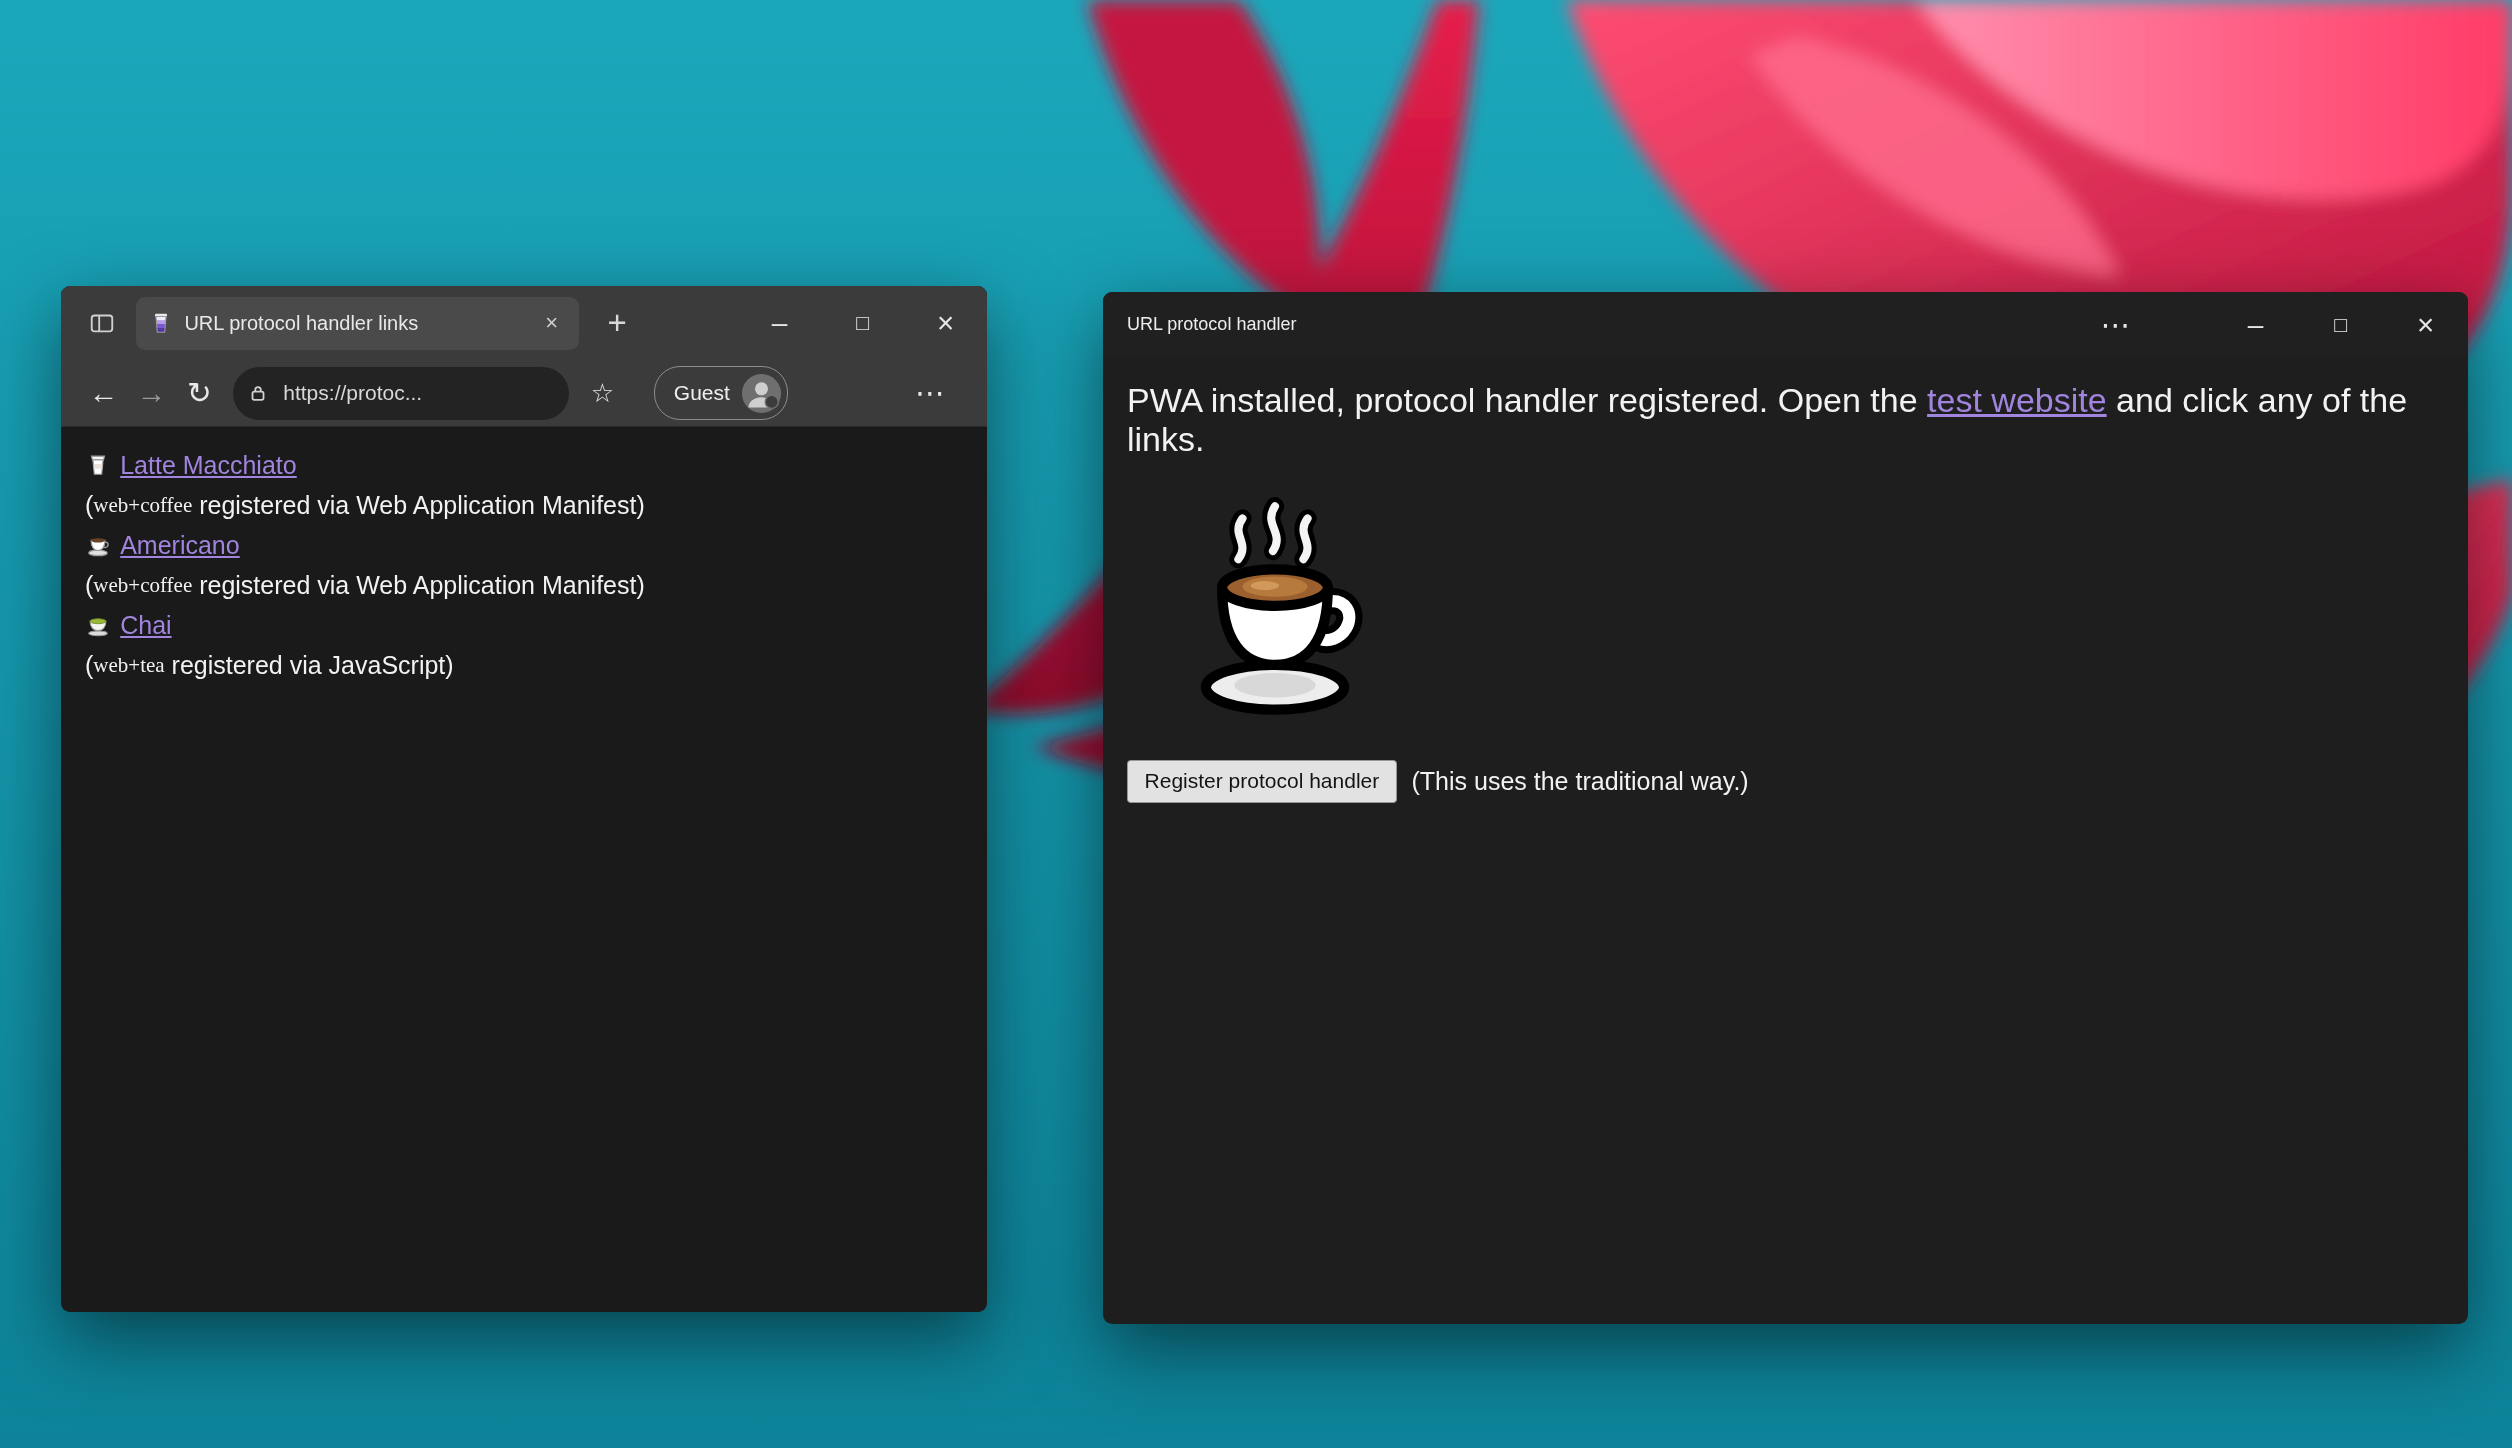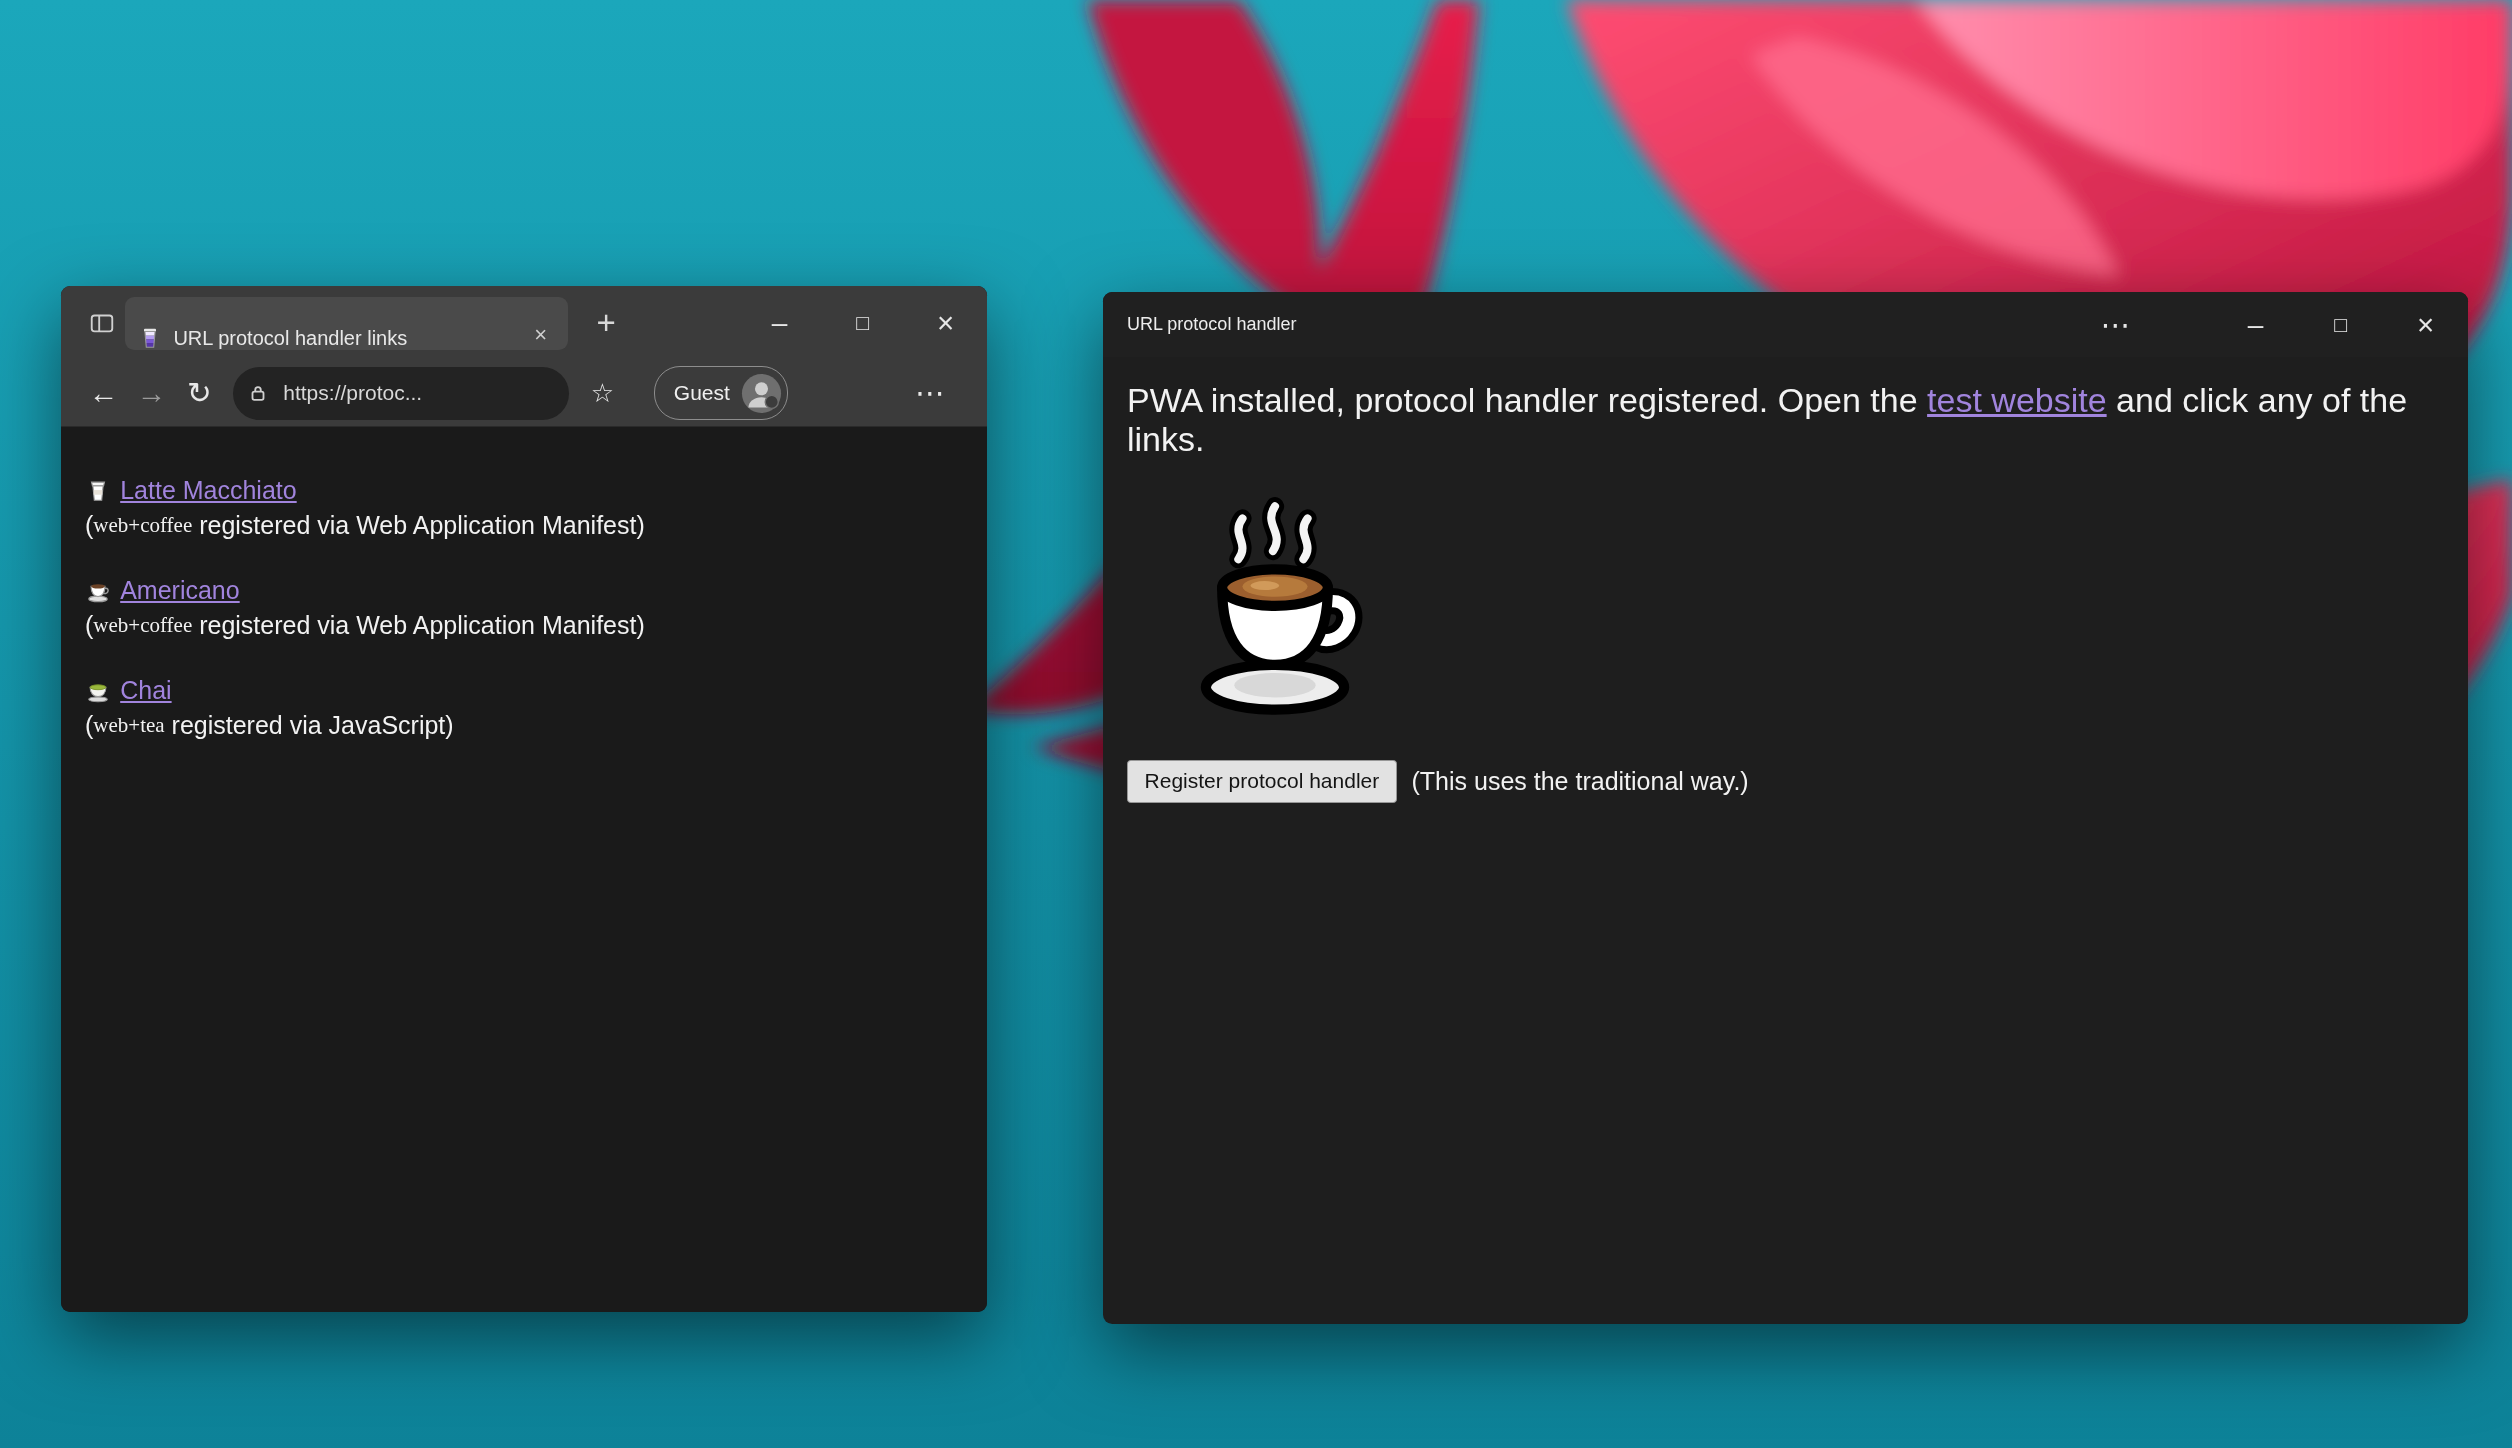--- a/index.html
+++ b/index.html
@@ -8,22 +8,22 @@
          -webkit-font-smoothing:antialiased;}
   .wallpaper{position:absolute;inset:0;width:100%;height:100%;display:block;}
 
   .window{position:absolute;border-radius:9.2px;box-shadow:0 26px 74px rgba(0,0,0,.5);
           display:flex;flex-direction:column;overflow:hidden;}
 
   
   .browser{left:61px;top:286px;width:926px;height:1026px;background:#1a1a1a;}
   .b-tabstrip{height:74px;background:#3b3b3b;display:flex;align-items:center;padding-left:18.4px;flex:0 0 auto;}
   .tab-actions{width:46px;height:46px;display:flex;align-items:center;justify-content:center;border-radius:7.4px;}
-  .b-tab{width:417px;height:53px;background:#4a4a4a;border-radius:9.2px;
-         display:flex;align-items:flex-end;padding:0 13px;gap:11px;}
+  .b-tab{margin-left:11px;width:417px;height:53px;background:#4a4a4a;border-radius:9.2px;
+         display:flex;align-items:center;padding:0 13px;gap:11px;}
   .b-tab-title{flex:1;font-size:20px;color:#e8e8e8;white-space:nowrap;overflow:hidden;}
   .tab-close{width:29.5px;height:29.5px;display:flex;align-items:center;justify-content:center;
              color:#cfcfcf;font-size:22px;border-radius:5.5px;}
   .new-tab{margin-left:14.7px;width:46px;height:46px;display:flex;align-items:center;justify-content:center;
            color:#d8d8d8;font-size:33px;font-weight:300;border-radius:7.4px;}
   .win-controls{margin-left:auto;display:flex;height:74px;}
   .wc{width:83px;height:74px;display:flex;align-items:center;justify-content:center;color:#e6e6e6;}
   .wc-min{font-size:28px;} .wc-max{font-size:21px;} .wc-close{font-size:29.5px;}
 
   .b-toolbar{height:66px;background:#3b3b3b;border-bottom:0.9px solid #2a2a2a;
@@ -34,21 +34,21 @@
   .addr{width:311px;height:53px;background:#232323;border-radius:27px;display:flex;align-items:center;
         padding:0 11px 0 14.7px;gap:14px;margin:0 9.2px;flex:0 0 auto;}
   .addr-text{font-size:21px;color:#d8d8d8;white-space:nowrap;overflow:hidden;}
   .fav-btn{font-size:26px;}
   .guest{height:52px;border:0.9px solid #8d8d8d;border-radius:26px;display:flex;align-items:center;
          gap:11px;padding:0 5.5px 0 18.4px;margin-left:28px;flex:0 0 auto;}
   .guest-label{font-size:21px;color:#f0f0f0;}
   .more-btn{margin-left:auto;margin-right:14.7px;font-size:29.5px;}
 
   .b-content{flex:1;background:#1a1a1a;padding:18.4px 24px;color:#f2f2f2;}
-  .plink-row{height:40px;display:flex;align-items:flex-end;margin-top:20px;}
+  .plink-row{height:40px;display:flex;align-items:center;}
   a.plink{color:#a184dd;font-size:25px;text-decoration:underline;text-decoration-color:#a184dd;
           display:inline-flex;align-items:center;gap:9.2px;cursor:pointer;}
   .pnote{height:40px;display:flex;align-items:center;font-size:25px;color:#f2f2f2;white-space:pre;}
   .pnote code{font-family:Liberation Serif, serif;font-size:21px;}
 
   
   .pwa{left:1103px;top:292px;width:1365px;height:1032px;background:#1e1e1e;}
   .p-titlebar{height:65px;background:#202020;display:flex;align-items:center;padding-left:24px;flex:0 0 auto;}
   .p-title{font-size:18px;color:#ececec;}
   .p-controls{margin-left:auto;display:flex;height:65px;align-items:center;}

